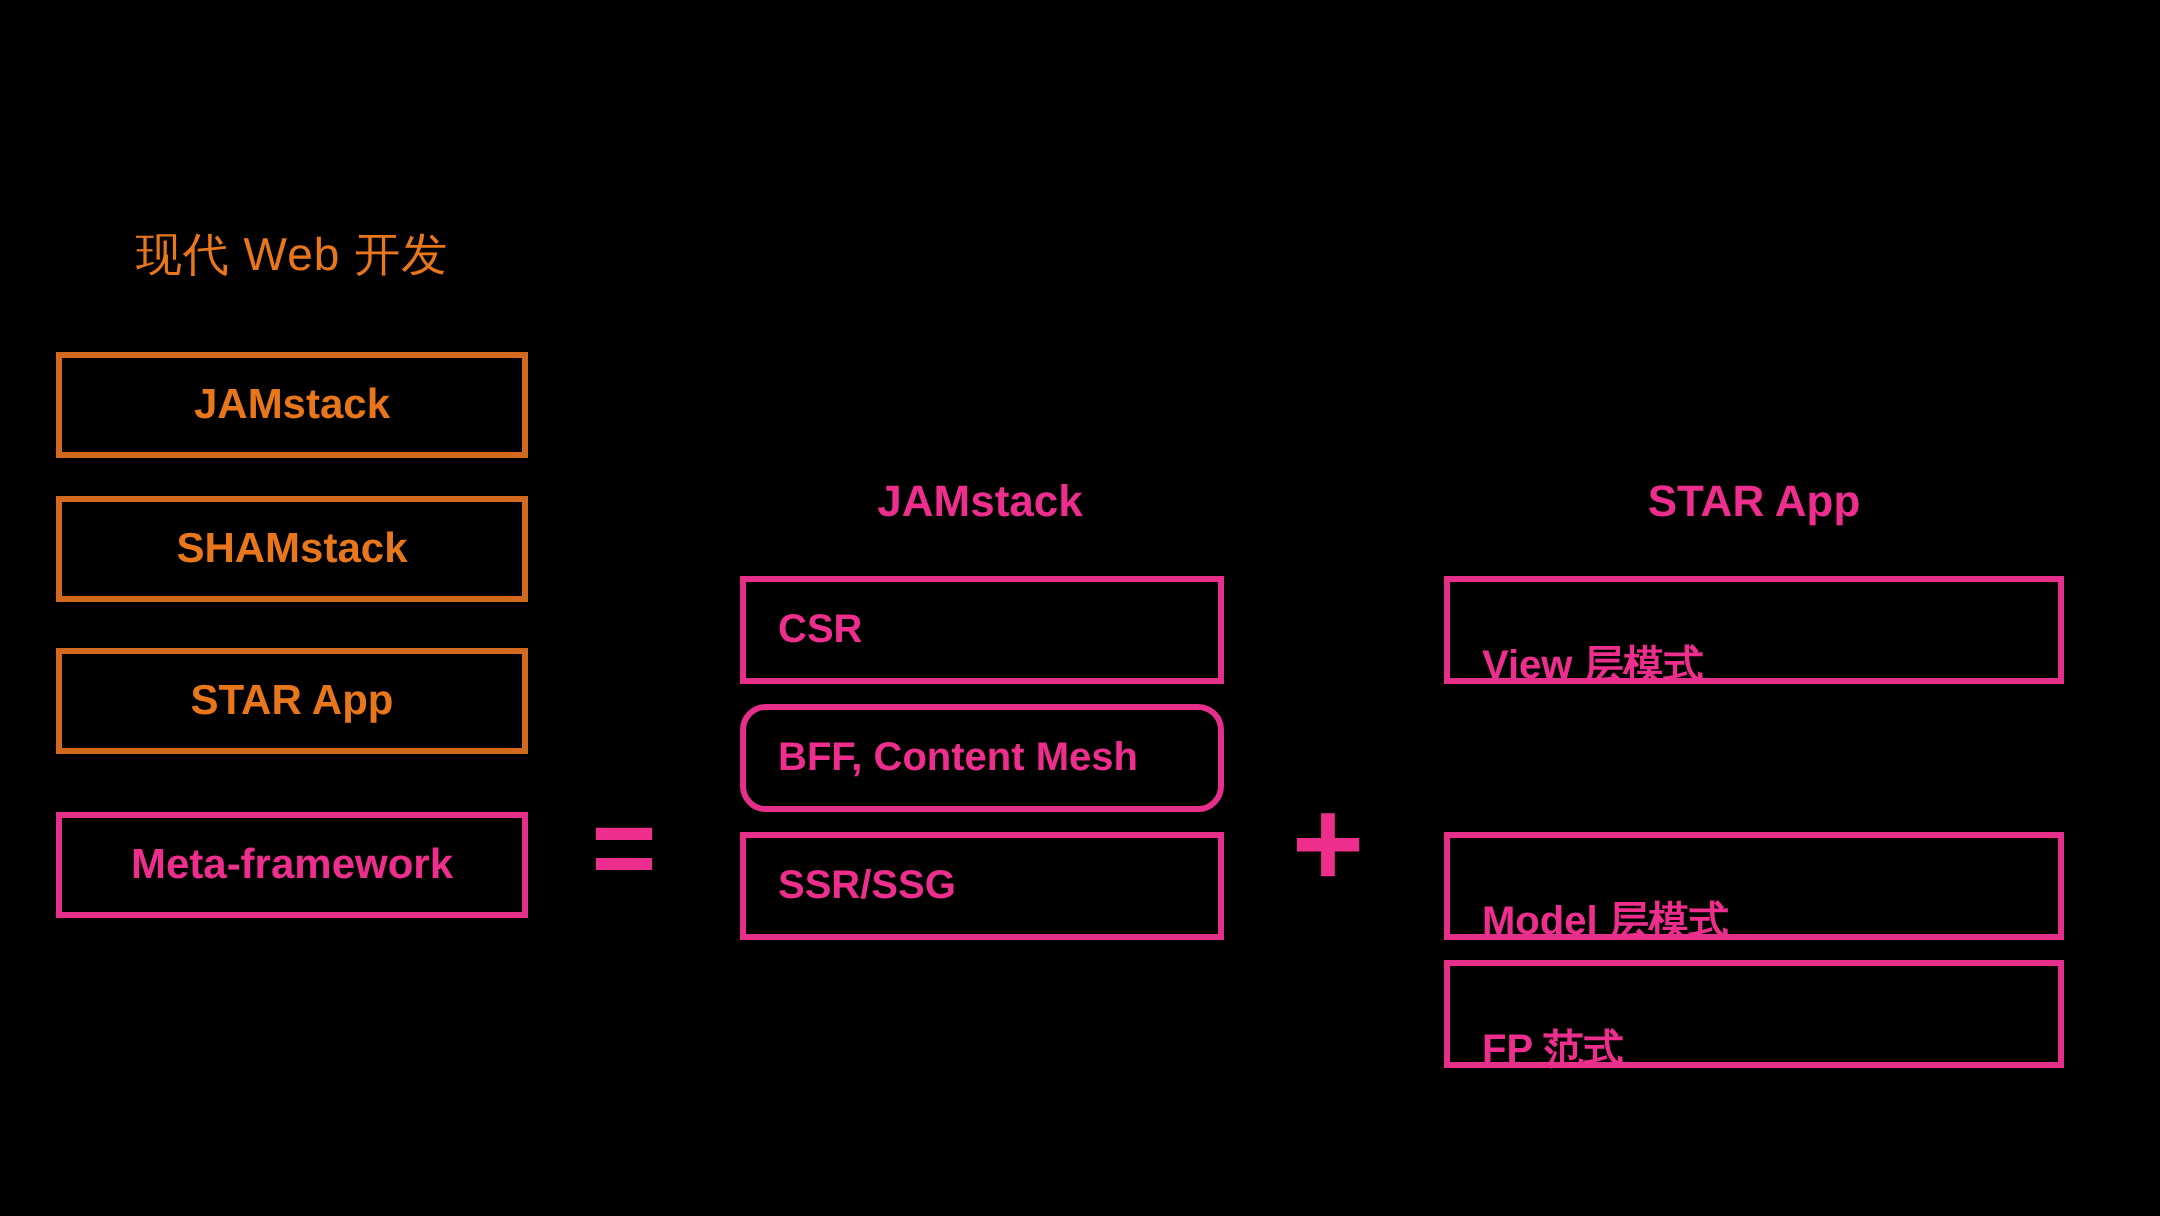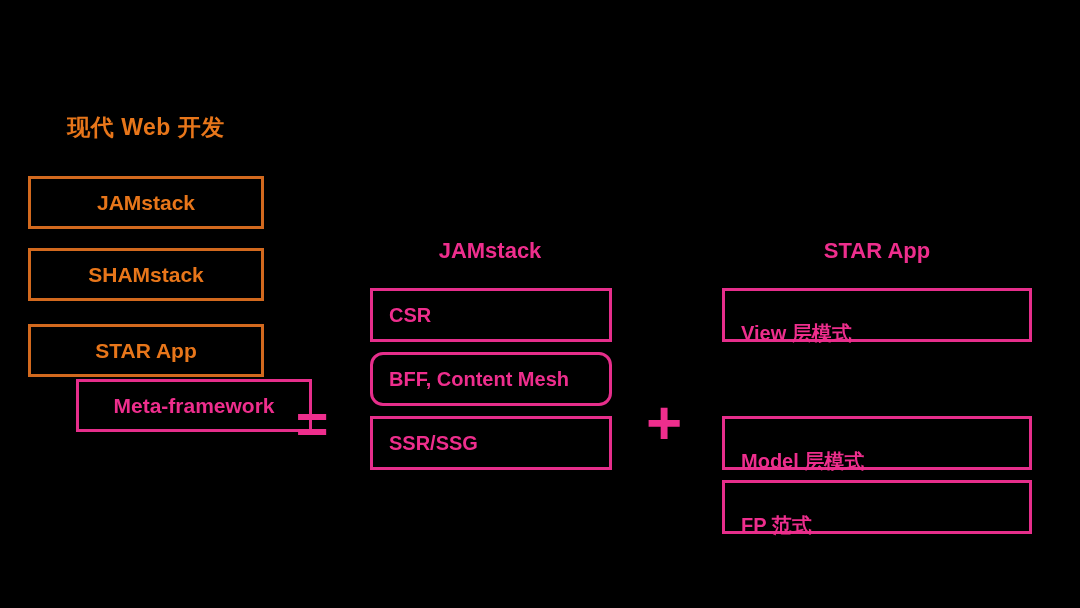--- a/index.html
+++ b/index.html
@@ -55,38 +55,38 @@
   .theme-pink .box-label {
     color: #EE2E8D;
   }
   #left-title {
     position: absolute;
     left: 31px;
     top: 112px;
     width: 230px;
     text-align: center;
     font-size: 23px;
-    font-weight: bold;
+    font-weight: normal;
     color: #E8761A;
     letter-spacing: 0.5px;
     white-space: nowrap;
   }
   .left-box {
     left: 28px;
     width: 236px;
     height: 53px;
     justify-content: center;
   }
   .left-box .box-label {
     font-size: 21px;
   }
   #left-box-jamstack    { top: 176px; }
   #left-box-shamstack   { top: 248px; align-items: center; }
   #left-box-starapp     { top: 324px; }
-  #left-box-metaframework { top: 379px; margin-left: 48px; }
+  #left-box-metaframework { top: 406px; }
 
   
   .operator {
     position: absolute;
     color: #EE2E8D;
     font-weight: bold;
     line-height: 1;
     user-select: none;
   }
   #operator-equals {

